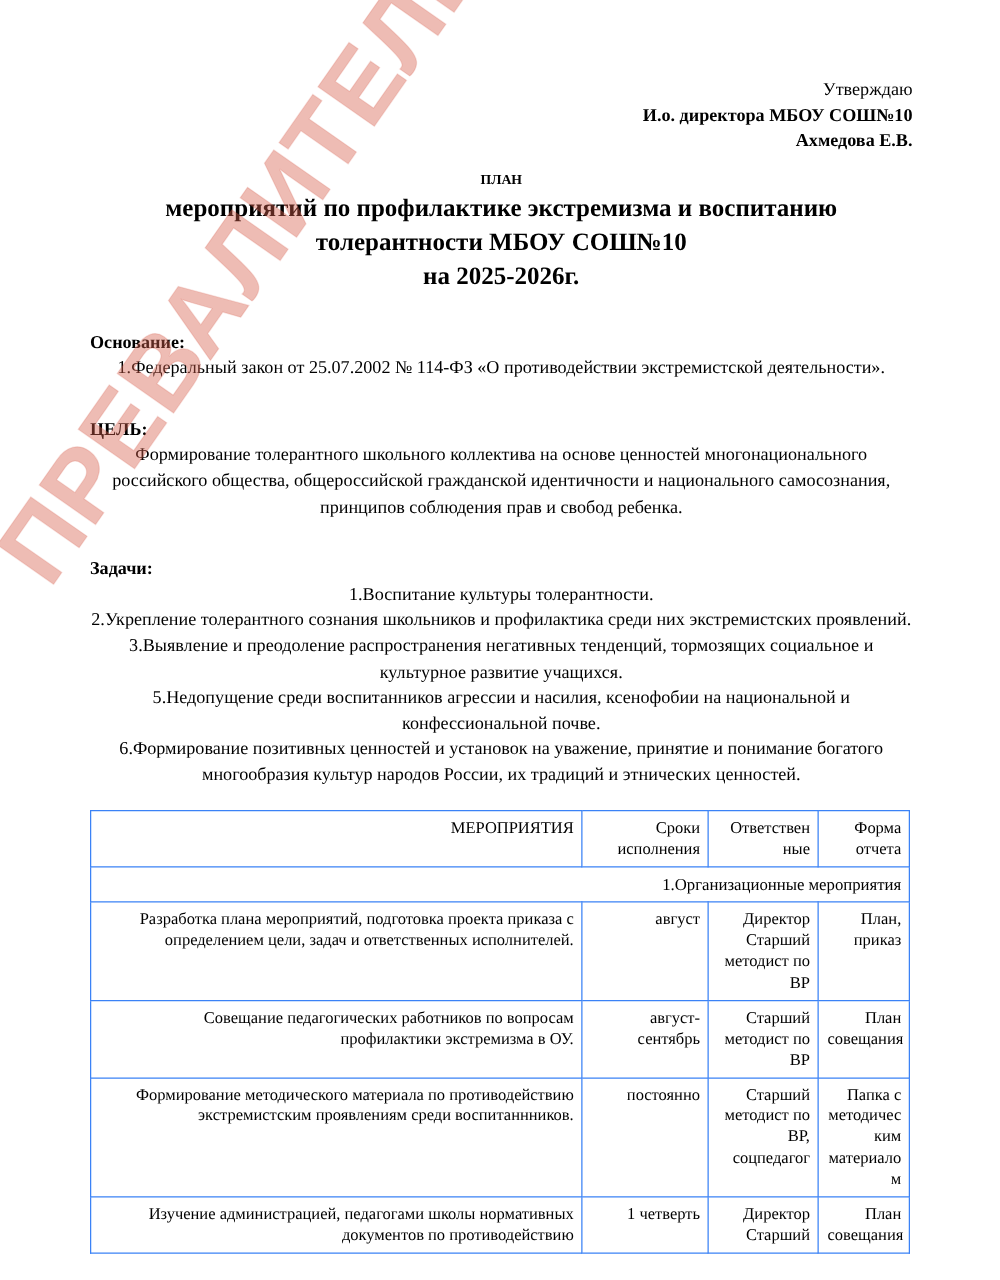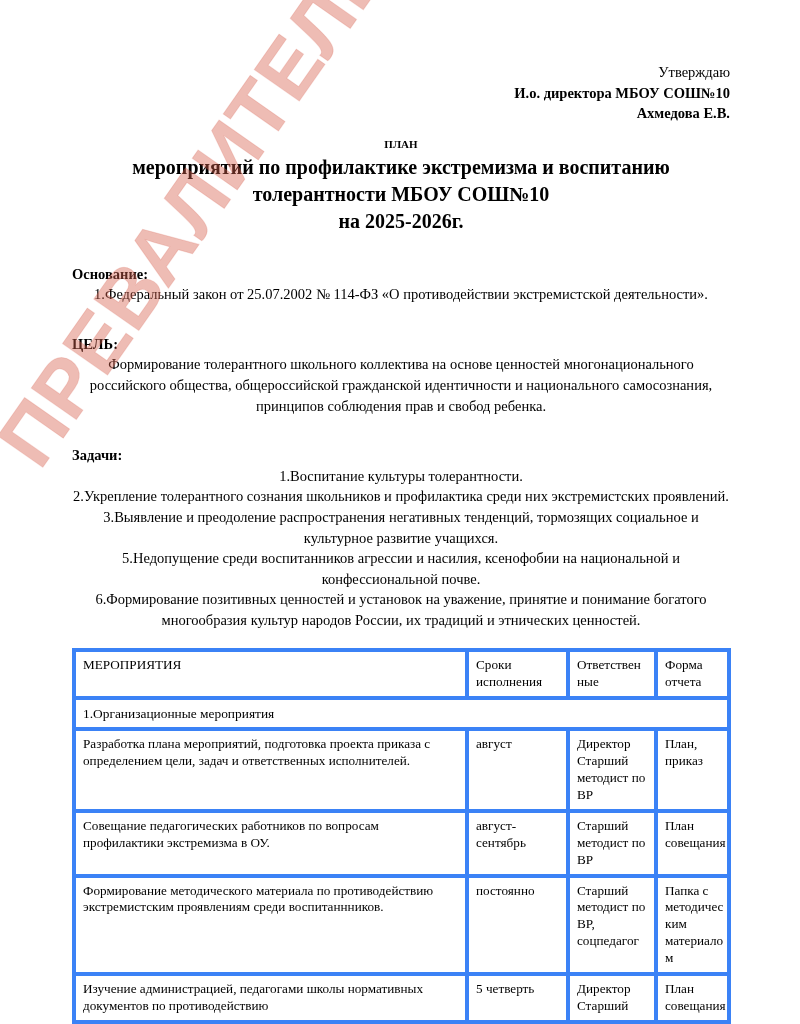--- a/index.html
+++ b/index.html
@@ -91,26 +91,26 @@
   }
 
   table.plan {
     margin-top: 18px;
     border-collapse: collapse;
     width: 655px;
     font-size: 13.2px;
     table-layout: fixed;
   }
   table.plan td, table.plan th {
-    border: 4px solid #3b82f6;
+    border: 1px solid #3b82f6;
     vertical-align: top;
     padding: 5px 6px 5px 7px;
     line-height: 1.28;
     font-weight: normal;
-    text-align: left;
+    text-align: right;
   }
   table.plan th {
     font-size: 13.2px;
   }
   col.c1 { width: 393px; }
   col.c2 { width: 101px; }
   col.c3 { width: 88px; }
   col.c4 { width: 73px; }
   .row-group td {
     font-weight: bold;
@@ -196,21 +196,21 @@
           <td>План совещания</td>
         </tr>
         <tr>
           <td>Формирование методического материала по противодействию экстремистским проявлениям среди воспитаннников.</td>
           <td>постоянно</td>
           <td>Старший методист по ВР, соцпедагог</td>
           <td>Папка с методичес ким материало м</td>
         </tr>
         <tr>
           <td>Изучение администрацией, педагогами школы нормативных документов по противодействию</td>
-          <td>5 четверть</td>
+          <td>1 четверть</td>
           <td>Директор Старший</td>
           <td>План совещания</td>
         </tr>
       </tbody>
     </table>
 
   </div>
 </div>
 
 </body></html>

